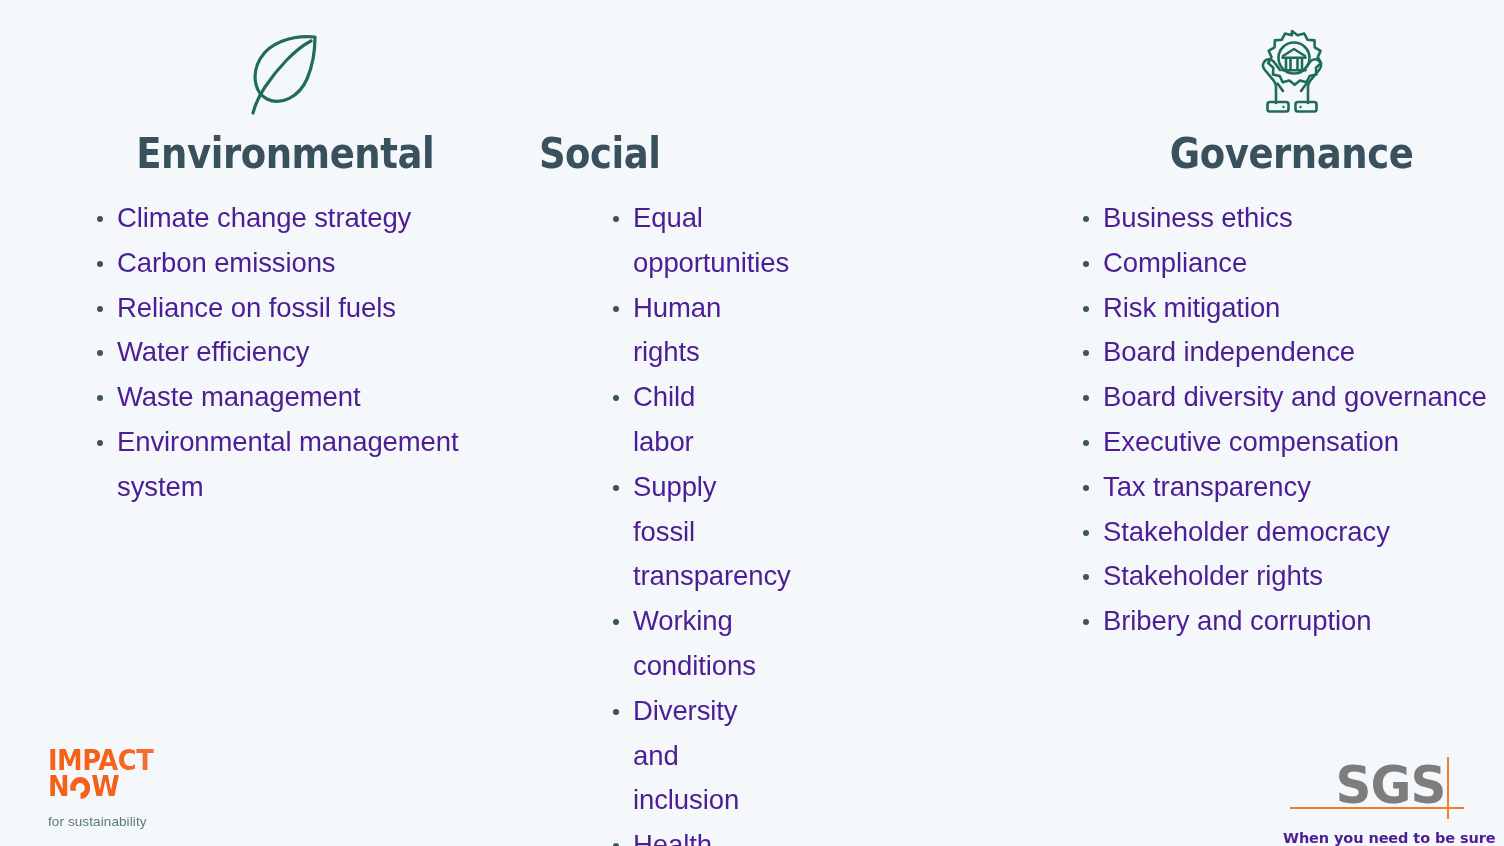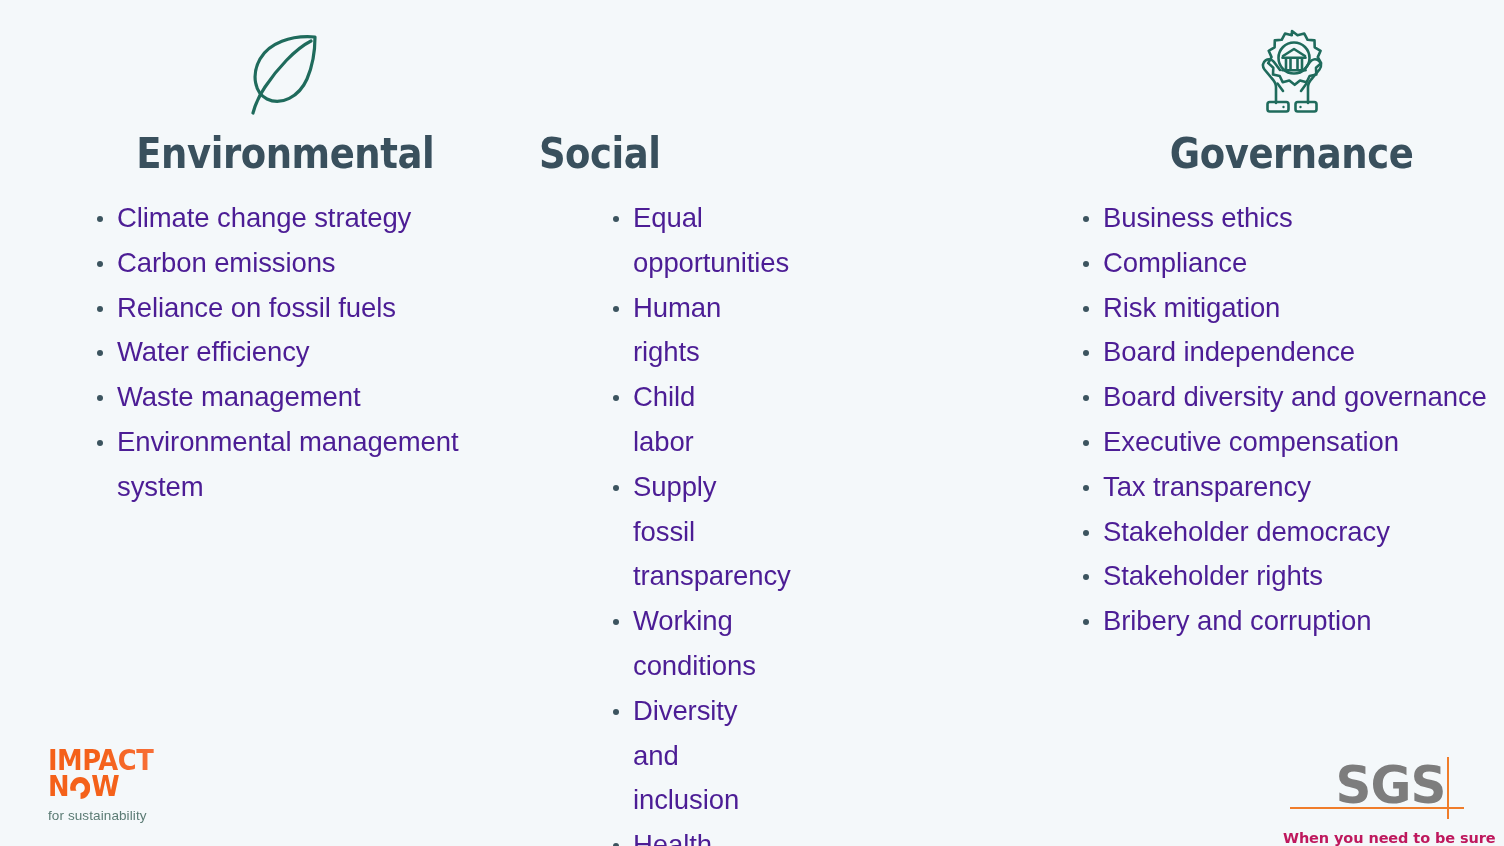--- a/index.html
+++ b/index.html
@@ -158,21 +158,21 @@
     height: 22px;
     box-sizing: border-box;
     border: 6px solid #f4611a;
     border-radius: 50%;
     clip-path: polygon(0% 0%, 100% 0%, 100% 100%, 52% 100%, 52% 62%, 0% 62%);
   }
   .tagline {
     font-family: "Liberation Sans", sans-serif;
     font-size: 13.5px;
     color: #5b7b74;
-    margin-top: 8px;
+    margin-top: 14px;
     letter-spacing: 0.1px;
   }
 
   
   .sgs-logo {
     position: absolute;
     left: 1283px;
     top: 730px;
     width: 180px;
     text-align: center;
@@ -209,21 +209,21 @@
     left: 7px;
     top: 46px;
     width: 174px;
     height: 2px;
     background: #f07d2a;
   }
   .sgs-tagline {
     font-family: "DejaVu Sans", sans-serif;
     font-weight: bold;
     font-size: 14.5px;
-    color: #be185d;
+    color: #4c1d95;
     margin-top: 13px;
     letter-spacing: -0.1px;
     white-space: nowrap;
   }
 </style>
 </head>
 <body>
 
 <div class="slide">
 

